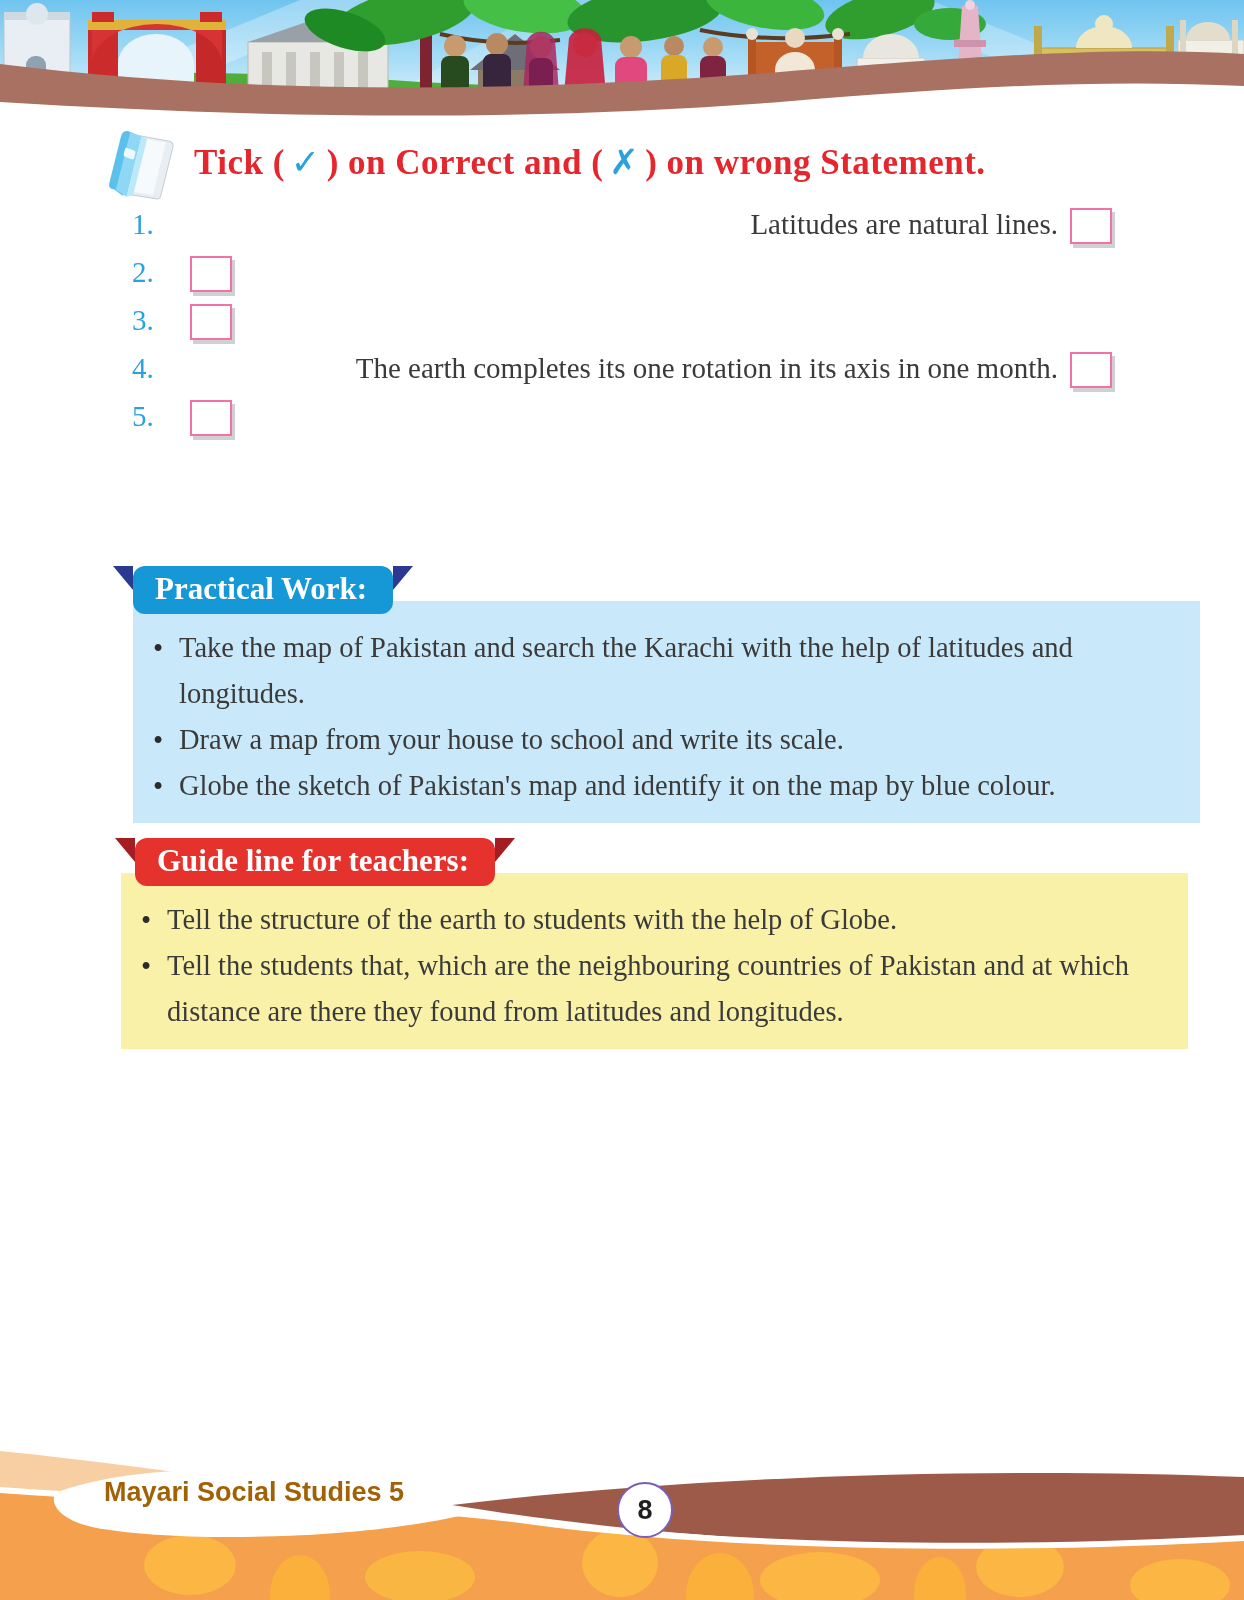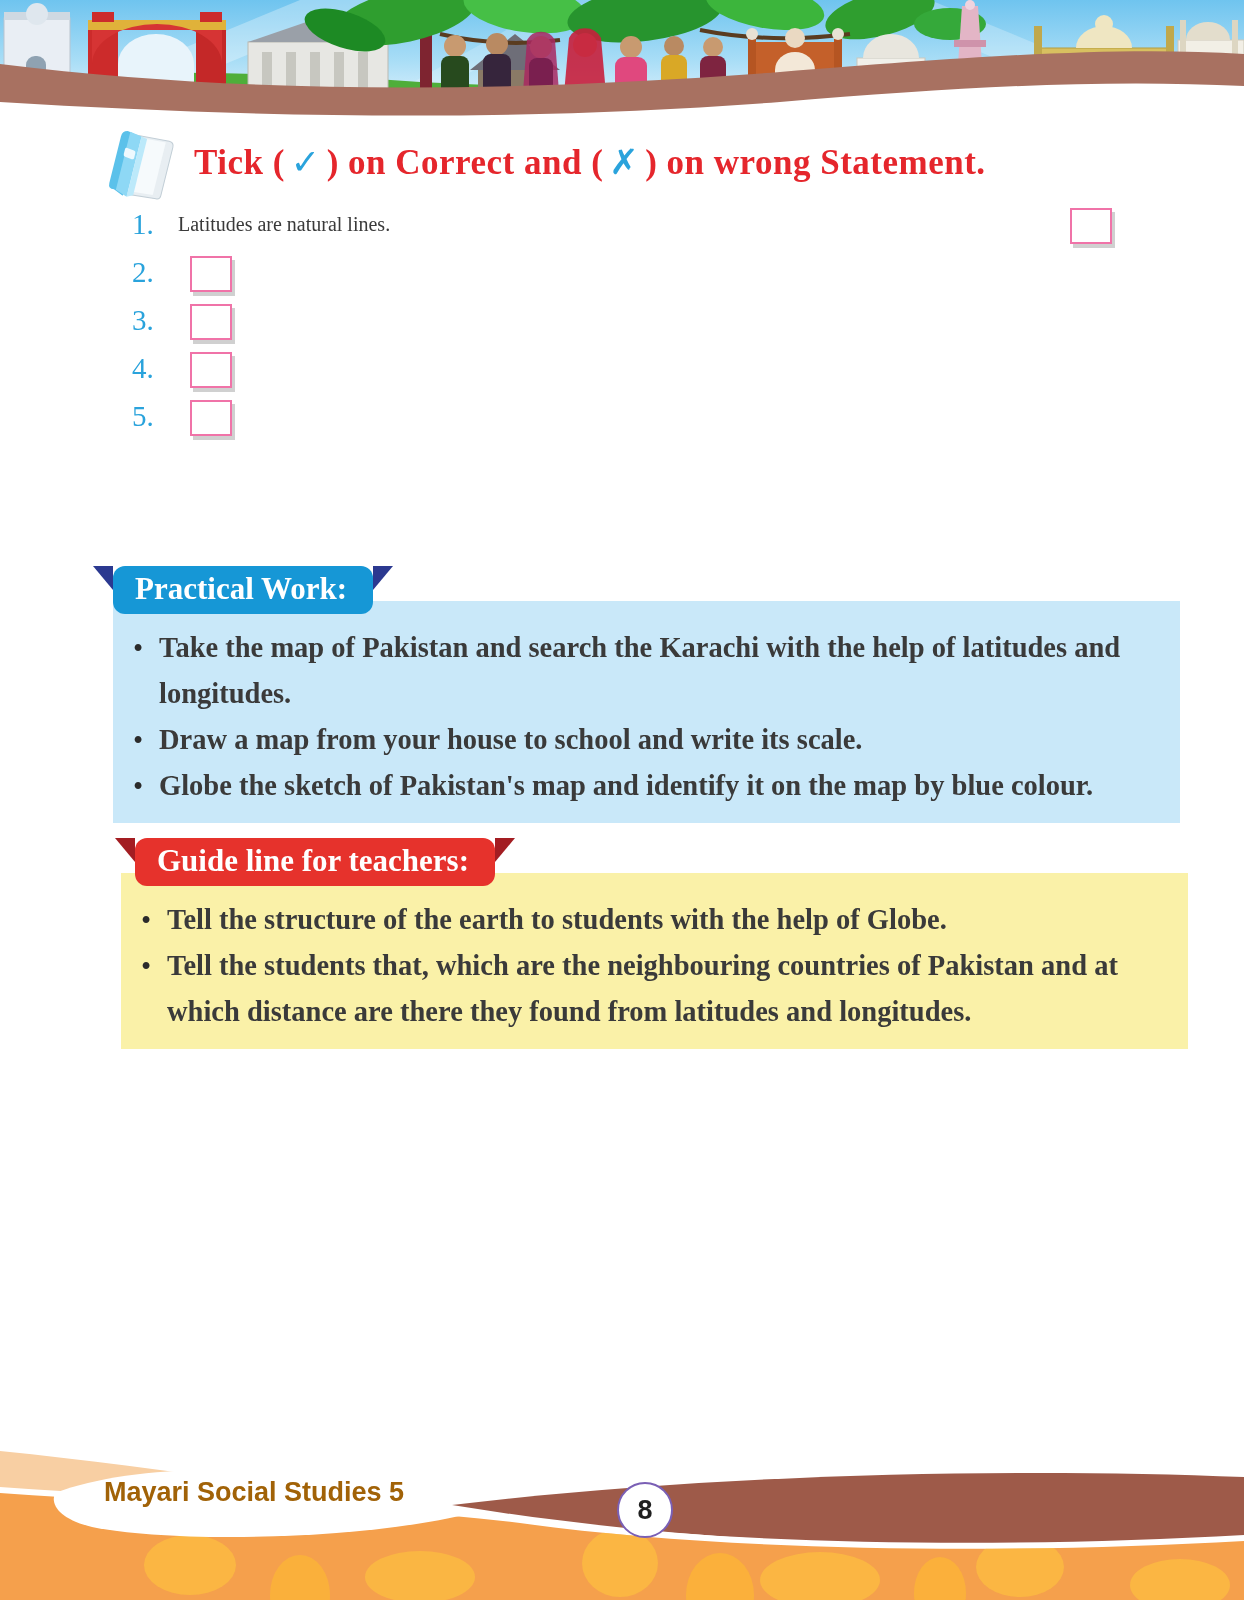--- a/index.html
+++ b/index.html
@@ -12,43 +12,43 @@
   .banner{position:absolute;top:0;left:0;width:1244px;height:132px;}
   
   .title-row{position:absolute;top:128px;left:98px;display:flex;align-items:flex-start;}
   .book-icon{width:92px;height:78px;flex:0 0 auto;}
   .ex-title{margin-left:4px;margin-top:14px;font-size:35px;font-weight:bold;color:#e5262c;letter-spacing:.5px;}
   .ex-title .mark{font-family:"DejaVu Sans",sans-serif;color:#2aa3dc;font-weight:bold;padding:0 6px;}
   
   .stmts{position:absolute;top:200px;left:132px;width:1020px;}
   .stmt{display:flex;align-items:flex-start;}
   .stmt-num{width:46px;flex:0 0 auto;font-size:29px;line-height:48px;color:#2aa3dc;}
-  .stmt-text{width:880px;flex:0 0 auto;font-size:20px;line-height:48px;color:#3a3a3a;}
+  .stmt-text{width:880px;flex:0 0 auto;font-size:29px;line-height:48px;color:#3a3a3a;text-align:right;}
   .stmt-box{flex:0 0 auto;margin-left:12px;margin-top:8px;width:38px;height:32px;
     background:#fff;border:2.5px solid #f073a8;box-shadow:3px 4px 0 rgba(120,120,120,.35);}
   
   .section{position:absolute;left:113px;width:1067px;}
-  .sec-practical{top:566px;}
+  .sec-practical{top:566px;margin-left:20px;}
   .sec-guide{top:838px;padding-left:8px;}
   .tab{position:relative;display:inline-block;z-index:2;
        color:#fff;font-weight:bold;font-size:31px;line-height:34px;
        padding:6px 26px 8px 22px;border-radius:12px;}
   .tab-blue{background:#1697d6;}
   .tab-red{background:#e6322c;margin-left:14px;}
   .fold{position:absolute;top:0;width:0;height:0;}
   .fold-l{left:-20px;border-top:24px solid #2b3990;border-left:20px solid transparent;}
   .fold-r{right:-20px;border-top:24px solid #2b3990;border-right:20px solid transparent;}
   .tab-red .fold-l{border-top-color:#a31d22;}
   .tab-red .fold-r{border-top-color:#a31d22;}
   .sec-body{position:relative;z-index:1;margin-top:-13px;padding:24px 26px 14px 20px;}
   .body-blue{background:#c9e8f9;}
   .body-yellow{background:#faf1a8;}
   .bullet-row{display:flex;align-items:flex-start;}
   .bullet-dot{width:26px;flex:0 0 auto;font-size:29px;line-height:46px;color:#2b2b2b;}
-  .bullet-text{flex:1;font-size:28.5px;line-height:46px;color:#3a3a3a;font-weight:bold;}
+  .bullet-text{flex:1;font-size:28.5px;line-height:46px;color:#3a3a3a;}
   
   .footer-svg{position:absolute;left:0;bottom:0;width:1244px;height:165px;}
   .footer-title{position:absolute;left:104px;top:1477px;z-index:3;
     font-family:"Liberation Sans",sans-serif;font-weight:bold;font-size:27px;color:#a16207;}
   .page-badge{position:absolute;left:617px;top:1482px;z-index:3;width:52px;height:52px;
     background:#fff;border:2px solid #7a5fb5;border-radius:50%;
     display:flex;align-items:center;justify-content:center;
     font-family:"Liberation Sans",sans-serif;font-weight:bold;font-size:27px;color:#1f1f1f;}
 </style>
 </head>
@@ -218,20 +218,21 @@
     <div class="stmt">
       <span class="stmt-num">2.</span>
       <span class="stmt-box"></span>
     </div>
     <div class="stmt">
       <span class="stmt-num">3.</span>
       <span class="stmt-box"></span>
     </div>
     <div class="stmt">
       <span class="stmt-num">4.</span>
+      <span class="stmt-text">The earth completes its one rotation in its axis in one month.</span>
       <span class="stmt-box"></span>
     </div>
     <div class="stmt">
       <span class="stmt-num">5.</span>
       <span class="stmt-box"></span>
     </div>
   </div>
 
   <div class="section sec-practical">
     <div class="tab tab-blue">

